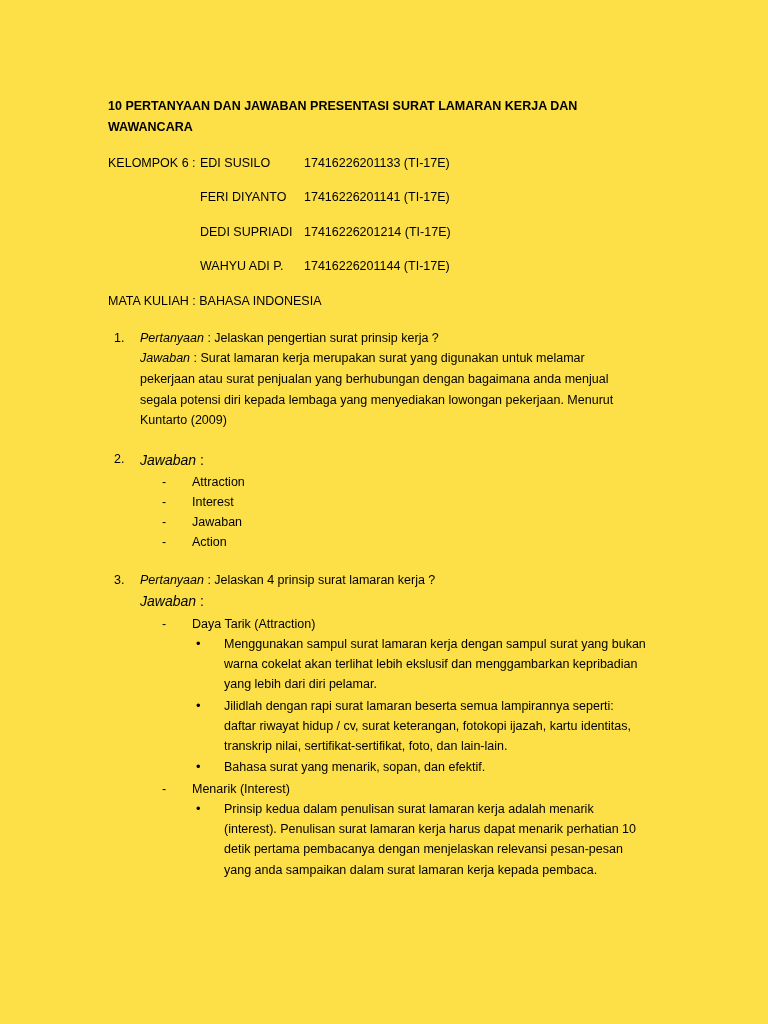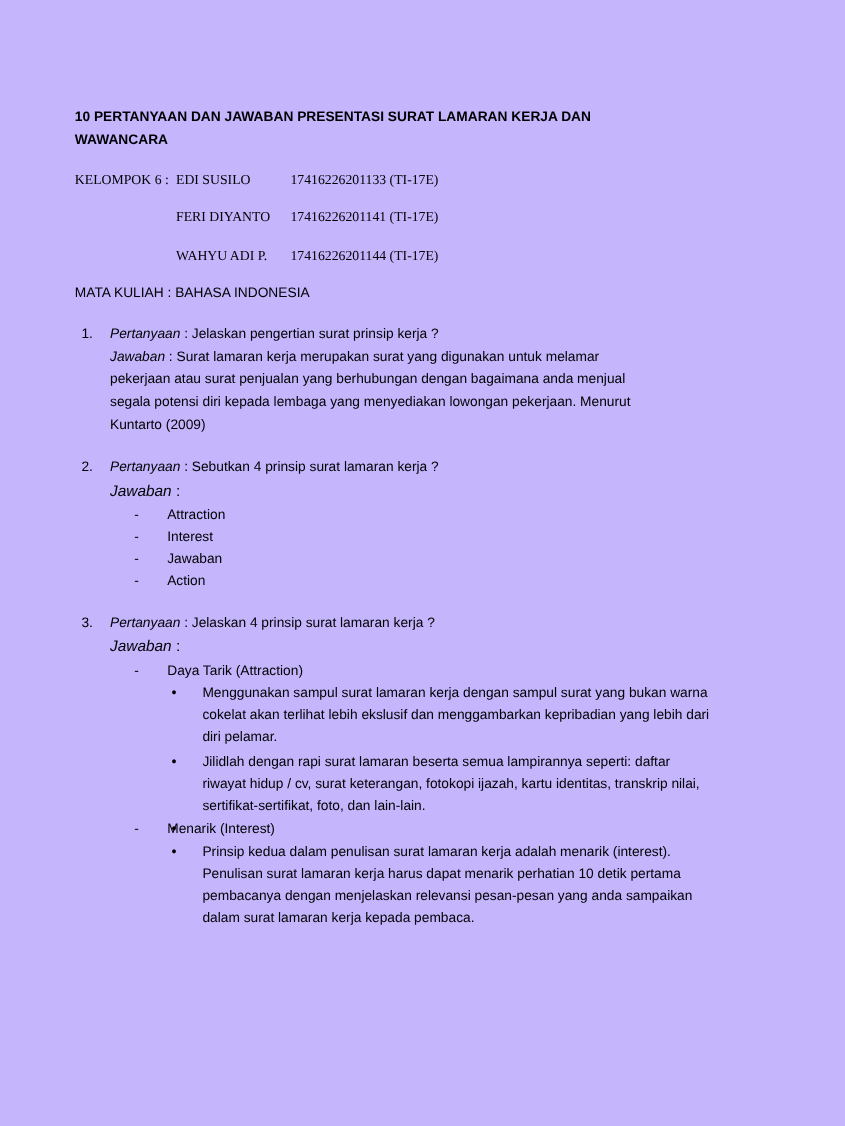--- a/index.html
+++ b/index.html
@@ -11,43 +11,42 @@
     width: 768px;
     height: 1024px;
     font-family: "Liberation Sans", sans-serif;
     color: #000000;
     overflow: hidden;
   }
   .page {
     position: relative;
     width: 768px;
     height: 1024px;
-    background: #c4b5fd;
+    background: #fde047;
     box-sizing: border-box;
-    padding: 96px 120px 0 68px;
+    padding: 96px 120px 0 108px;
   }
   .doc {
     font-size: 12.5px;
     line-height: 1.65;
   }
   .title {
     font-weight: bold;
     font-size: 12.5px;
     line-height: 1.7;
     margin: 0 0 14px 0;
     max-width: 500px;
   }
   .group-block {
     margin: 0 0 8px 0;
   }
   .group-row {
     display: flex;
     align-items: baseline;
     margin-bottom: 14px;
-    font-family: Liberation Serif, serif;
   }
   .group-label {
     width: 92px;
     flex: 0 0 92px;
     font-size: 12.5px;
   }
   .member-name {
     width: 104px;
     flex: 0 0 104px;
     font-size: 12.5px;
@@ -152,20 +151,25 @@
         <span class="member-name">EDI SUSILO</span>
         <span class="member-id">17416226201133 (TI-17E)</span>
       </div>
       <div class="group-row">
         <span class="group-label"></span>
         <span class="member-name">FERI DIYANTO</span>
         <span class="member-id">17416226201141 (TI-17E)</span>
       </div>
       <div class="group-row">
         <span class="group-label"></span>
+        <span class="member-name">DEDI SUPRIADI</span>
+        <span class="member-id">17416226201214 (TI-17E)</span>
+      </div>
+      <div class="group-row">
+        <span class="group-label"></span>
         <span class="member-name">WAHYU ADI P.</span>
         <span class="member-id">17416226201144 (TI-17E)</span>
       </div>
     </div>
 
     <div class="course">MATA KULIAH : BAHASA INDONESIA</div>
 
     <ol class="qa-list">
 
       <li class="qa-item">
@@ -173,23 +177,20 @@
         <div class="q-line">
           <span class="lbl">Pertanyaan</span><span> : </span><span>Jelaskan pengertian surat prinsip kerja ?</span>
         </div>
         <div class="a-body">
           <span class="lbl">Jawaban</span><span> : </span><span>Surat lamaran kerja merupakan surat yang digunakan untuk melamar pekerjaan atau surat penjualan yang berhubungan dengan bagaimana anda menjual segala potensi diri kepada lembaga yang menyediakan lowongan pekerjaan. Menurut Kuntarto (2009)</span>
         </div>
       </li>
 
       <li class="qa-item">
         <span class="qa-num">2.</span>
-        <div class="q-line">
-          <span class="lbl">Pertanyaan</span><span> : </span><span>Sebutkan 4 prinsip surat lamaran kerja ?</span>
-        </div>
         <div class="a-line">
           <span class="lbl">Jawaban</span><span> : </span>
         </div>
         <ul class="dash-list">
           <li class="dash-item">
             <span class="dash">-</span>
             <span>Attraction</span>
           </li>
           <li class="dash-item">
             <span class="dash">-</span>
@@ -223,20 +224,21 @@
           <li class="bullet-item">
             <span class="dot">•</span>
             <span>Menggunakan sampul surat lamaran kerja dengan sampul surat yang bukan warna cokelat akan terlihat lebih ekslusif dan menggambarkan kepribadian yang lebih dari diri pelamar.</span>
           </li>
           <li class="bullet-item">
             <span class="dot">•</span>
             <span>Jilidlah dengan rapi surat lamaran beserta semua lampirannya seperti: daftar riwayat hidup / cv, surat keterangan, fotokopi ijazah, kartu identitas, transkrip nilai, sertifikat-sertifikat, foto, dan lain-lain.</span>
           </li>
           <li class="bullet-item">
             <span class="dot">•</span>
+            <span>Bahasa surat yang menarik, sopan, dan efektif.</span>
           </li>
         </ul>
 
         <div class="sub-head">
           <span class="dash">-</span>
           <span>Menarik (Interest)</span>
         </div>
         <ul class="bullet-list">
           <li class="bullet-item">
             <span class="dot">•</span>

